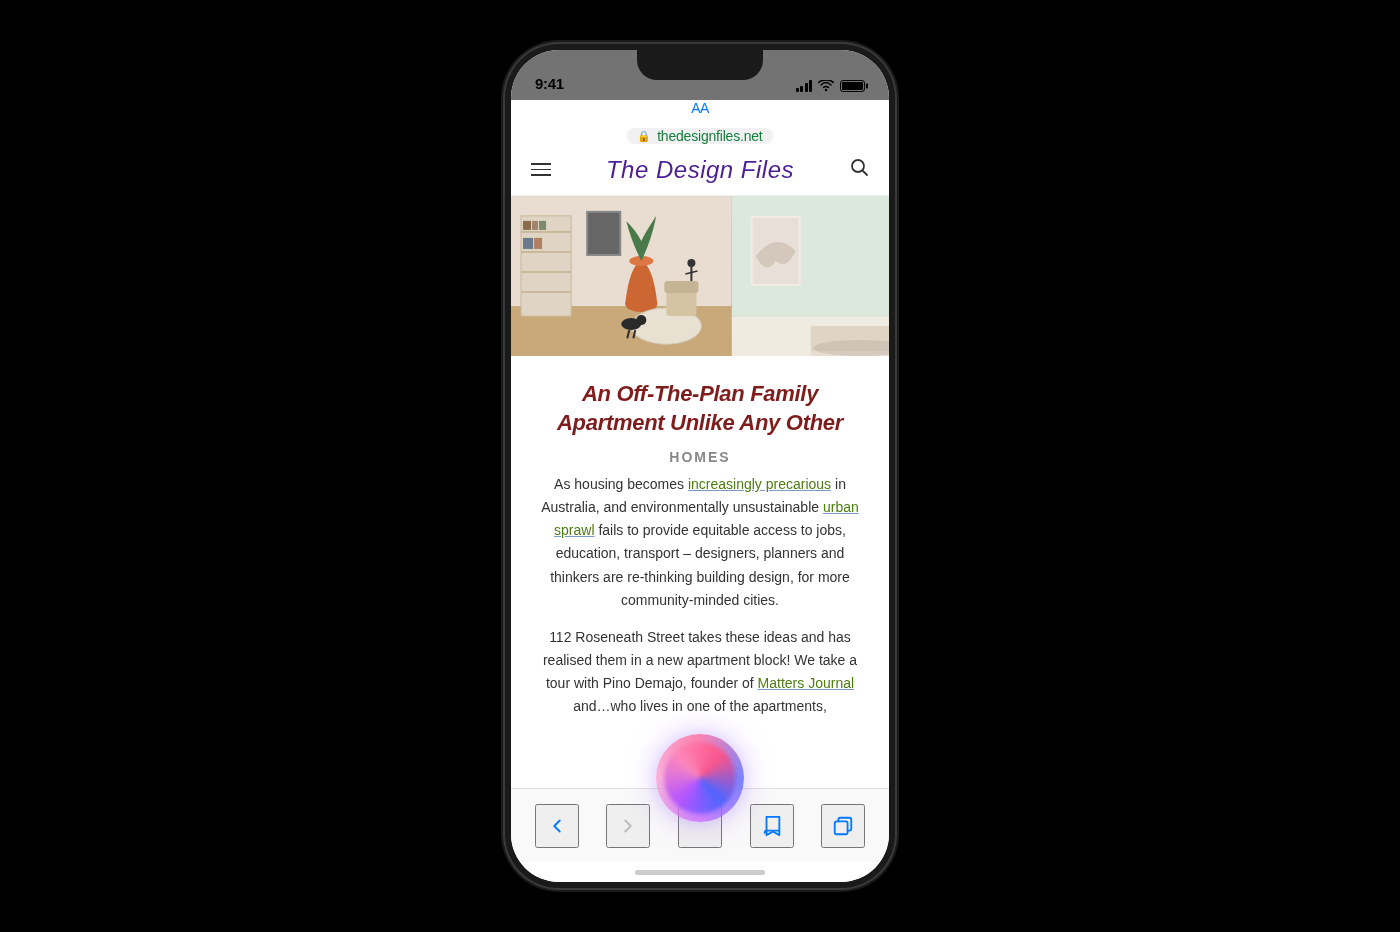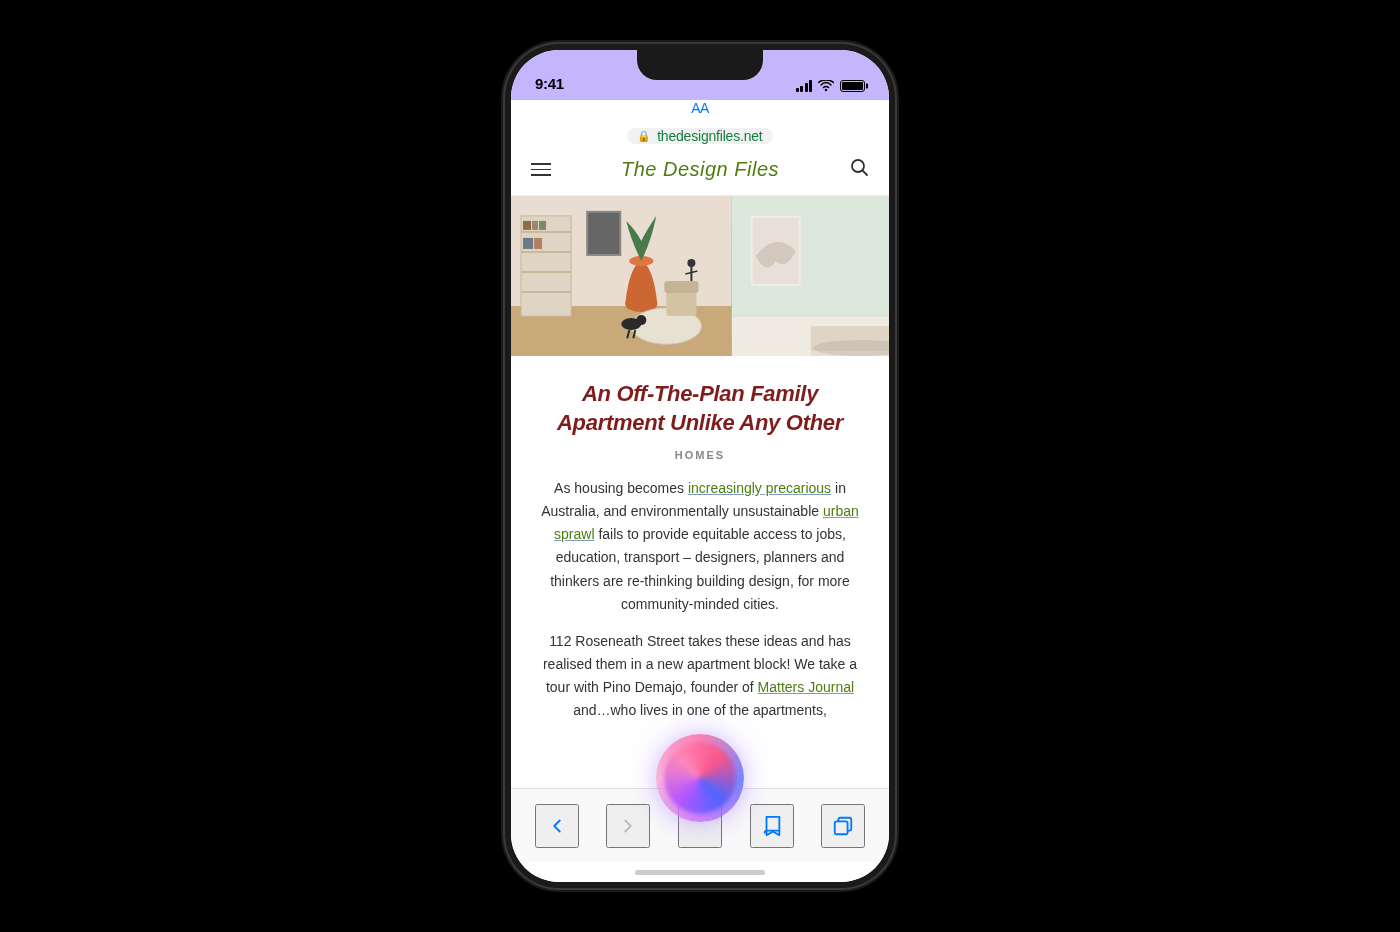--- a/index.html
+++ b/index.html
@@ -59,21 +59,21 @@
       background: #fff;
       border-radius: 48px;
       overflow: hidden;
       display: flex;
       flex-direction: column;
     }
 
     
     .status-bar {
       height: 50px;
-      background: #c4b5fd;
+      background: #737373;
       display: flex;
       align-items: flex-end;
       justify-content: space-between;
       padding: 0 24px 8px;
       flex-shrink: 0;
       position: relative;
     }
 
     .notch {
       position: absolute;
@@ -223,23 +223,23 @@
     }
 
     .hamburger-icon span {
       display: block;
       width: 20px;
       height: 1.5px;
       background: #333;
     }
 
     .site-title {
-      font-size: 20px;
+      font-size: 24px;
       font-weight: 400;
-      color: #4d7c0f;
+      color: #4c1d95;
       letter-spacing: 0.5px;
       font-style: italic;
     }
 
     .search-icon {
       font-size: 18px;
       color: #333;
     }
 
     
@@ -277,27 +277,27 @@
       font-weight: 700;
       color: #7f1d1d;
       text-align: center;
       line-height: 1.3;
       letter-spacing: -0.3px;
       margin-bottom: 12px;
       font-style: italic;
     }
 
     .article-category {
-      font-size: 11px;
+      font-size: 14px;
       font-weight: 600;
       color: #888;
       text-align: center;
       letter-spacing: 2px;
       text-transform: uppercase;
-      margin-bottom: 16px;
+      margin-bottom: 8px;
     }
 
     .article-body {
       font-size: 14px;
       color: #333;
       line-height: 1.65;
       text-align: center;
     }
 
     .article-body p {

